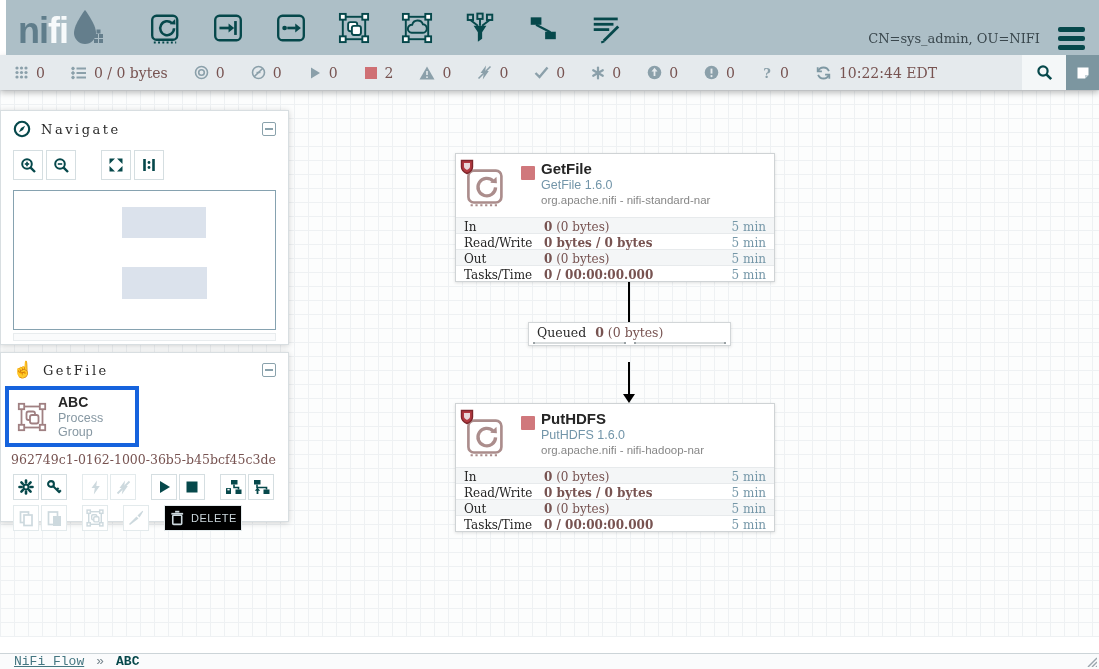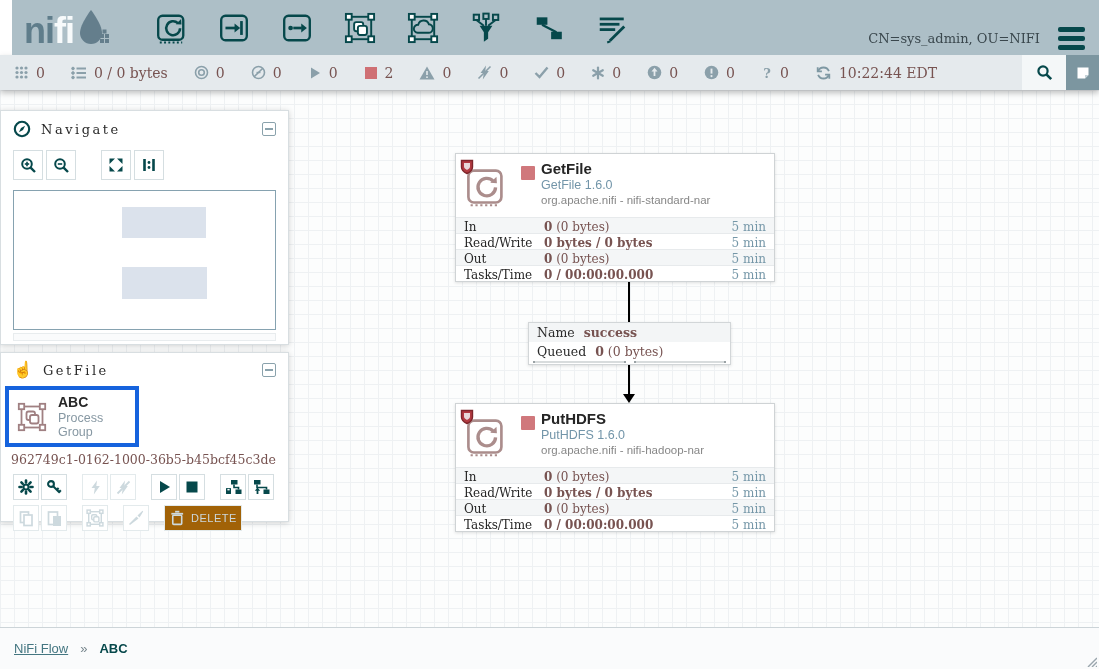--- a/index.html
+++ b/index.html
@@ -1,21 +1,21 @@
 <!DOCTYPE html>
 <html><head>
 <meta charset="utf-8">
 <style>
   * { margin:0; padding:0; box-sizing:border-box; }
   html,body { width:1099px; height:669px; overflow:hidden; }
   body { font-family:"Liberation Sans", sans-serif; background:#fff; }
   #app { position:relative; width:1099px; height:669px; overflow:hidden; }
 
   
-  #header { position:absolute; top:0; left:12px; right:0; height:55px;
+  #header { position:absolute; top:0; left:6px; right:0; height:55px;
             background:#adbfc7; display:flex; align-items:center; z-index:30; }
   #logo { display:flex; align-items:flex-end; margin-left:12px; width:104px; }
   #logo .ni { font-size:36px; font-weight:bold; color:#5f7d8b; letter-spacing:-1px; line-height:0.9; }
   #logo .fi { font-size:36px; font-weight:bold; color:#f7fafb; letter-spacing:-1px; line-height:0.9; }
   #toolbar { display:flex; align-items:center; gap:29px; margin-left:26px; }
   .tbtn { width:34px; height:34px; display:flex; align-items:center; justify-content:center; cursor:pointer; }
   #header-right { margin-left:auto; display:flex; align-items:center; gap:18px; margin-right:14px;margin-top:22px; }
   #user-text { font-family:"DejaVu Serif", serif; font-size:13px; color:#3a474d; }
   #hamburger { display:flex; flex-direction:column; gap:4px; cursor:pointer; }
   #hamburger span { width:27px; height:5px; background:#06484b; border-radius:2px; }
@@ -61,21 +61,21 @@
   #operate { top:262px; height:170px; }
   #op-selected { margin:2px 4px 0 4px; width:134px; border:4px solid #1663dd; background:#fff;
                  display:flex; align-items:center; padding:4px 6px; gap:9px; }
   #op-sel-name { font-size:14px; font-weight:bold; color:#262626; }
   #op-sel-type { font-size:12.5px; color:#8798a3; margin-top:1px; }
   #op-id { font-family:"DejaVu Serif", serif; font-size:12.5px; color:#775351; margin:5px 0 0 10px; white-space:nowrap; }
   .opbtn { width:26px; height:26px; border:1px solid #d5dee1; background:#fff; display:flex;
            align-items:center; justify-content:center; cursor:pointer; margin-right:2px; }
   .opbtn.dis { border-color:#e3eaec; cursor:default; }
   .ogap { width:13px; }
-  #delete-btn { width:78px; height:26px; border:1px solid #e3eaec; background:#a16207; display:flex;
+  #delete-btn { width:78px; height:26px; border:1px solid #e3eaec; background:#000000; display:flex;
                 align-items:center; justify-content:center; gap:6px; cursor:default; }
   #delete-label { font-size:11px; color:#ccd8dd; letter-spacing:0.5px; }
 
   
   .processor { position:absolute; width:320px; background:#fff; border:1px solid #cfd3d5;
                box-shadow:0 1px 3px rgba(0,0,0,0.12); z-index:5; cursor:pointer; }
   .phead { position:relative; height:63px; }
   .picon { position:absolute; left:8px; top:10px; width:44px; height:46px; }
   .pshield { position:absolute; left:-4px; top:-5px; }
   .prun { position:absolute; left:65px; top:12px; width:14px; height:14px; background:#d0787c; border-radius:1px; }
@@ -100,23 +100,23 @@
                 border:1px solid #d2d6d8; box-shadow:0 1px 3px rgba(0,0,0,0.12); z-index:4; cursor:pointer; }
   .crow { display:flex; align-items:center; height:19px; padding:0 8px;
           font-family:"DejaVu Serif", serif; font-size:12.5px; color:#2b2b2b; }
   .crow.c1 { background:#f3f5f6; }
   .cval { margin-left:9px; color:#775351; }
   .cval b { font-weight:bold; }
   .cbars { display:flex; gap:8px; padding:0 4px 1px 4px; }
   .cbar { height:2px; background:#d8dcdd; flex:1; border-left:2px solid #9aa2a5; border-right:2px solid #9aa2a5; }
 
   
-  #breadcrumb { position:absolute; left:0; right:0; bottom:0; height:42px; background:#fafbfc;
+  #breadcrumb { position:absolute; left:0; right:0; bottom:0; height:16px; background:#fafbfc;
                 border-top:1px solid #ccd4d8; display:flex; align-items:center; padding-left:14px;
-                font-family:Liberation Sans, sans-serif; font-size:13px; z-index:30; }
+                font-family:Liberation Mono, monospace; font-size:13px; z-index:30; }
   #bc-root { color:#447681; text-decoration:underline; cursor:pointer; }
   #bc-sep { color:#77868d; margin:0 12px; }
   #bc-current { color:#06484b; font-weight:bold; cursor:pointer; }
   #grip { position:absolute; right:2px; bottom:2px; cursor:nwse-resize; }
 
   svg { display:block; }
 </style>
 </head>
 <body>
 
@@ -403,24 +403,20 @@
           <path d="M10 13.5 v-3.5 h3.5 z" fill="#c4d2d8"></path>
         </svg>
       </span>
     </div>
   </div>
 
   <div id="canvas">
 
     <div class="conn-line" style="left:628px; top:191px; height:41px;"></div>
     <div id="conn-label">
-      <div class="crow c1">
-        <span>Name</span>
-        <span class="cval" style="font-weight:bold">success</span>
-      </div>
       <div class="crow">
         <span>Queued</span>
         <span class="cval"><b>0</b><span> (0 bytes)</span></span>
       </div>
       <div class="cbars">
         <span class="cbar"></span>
           <span class="cbar"></span>
       </div>
     </div>
     <div class="conn-line" style="left:628px; top:272px; height:32px;"></div>

